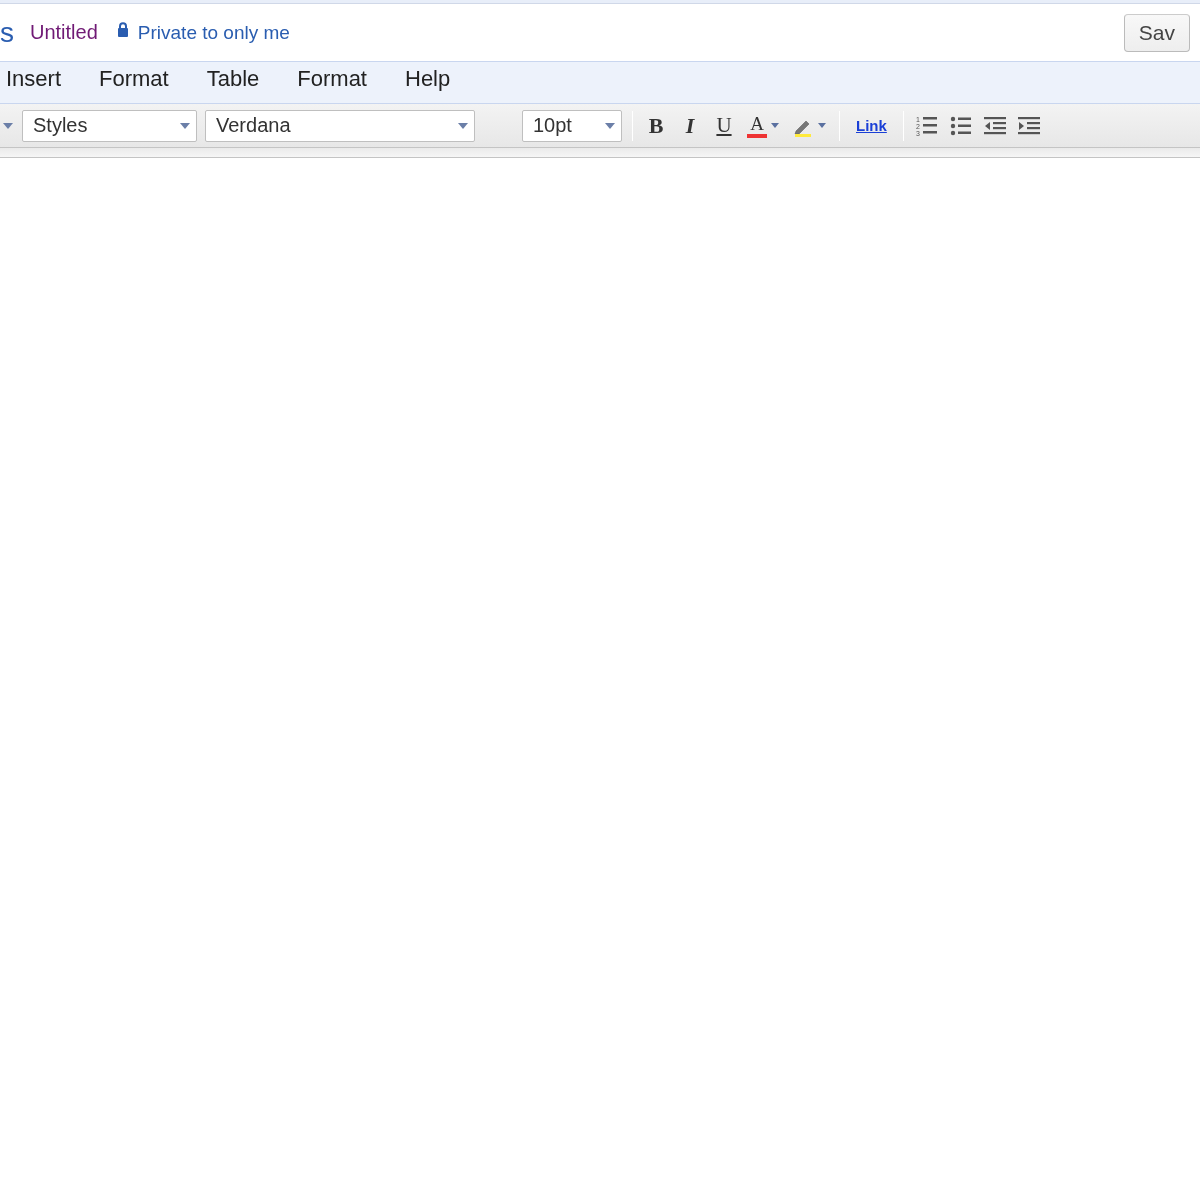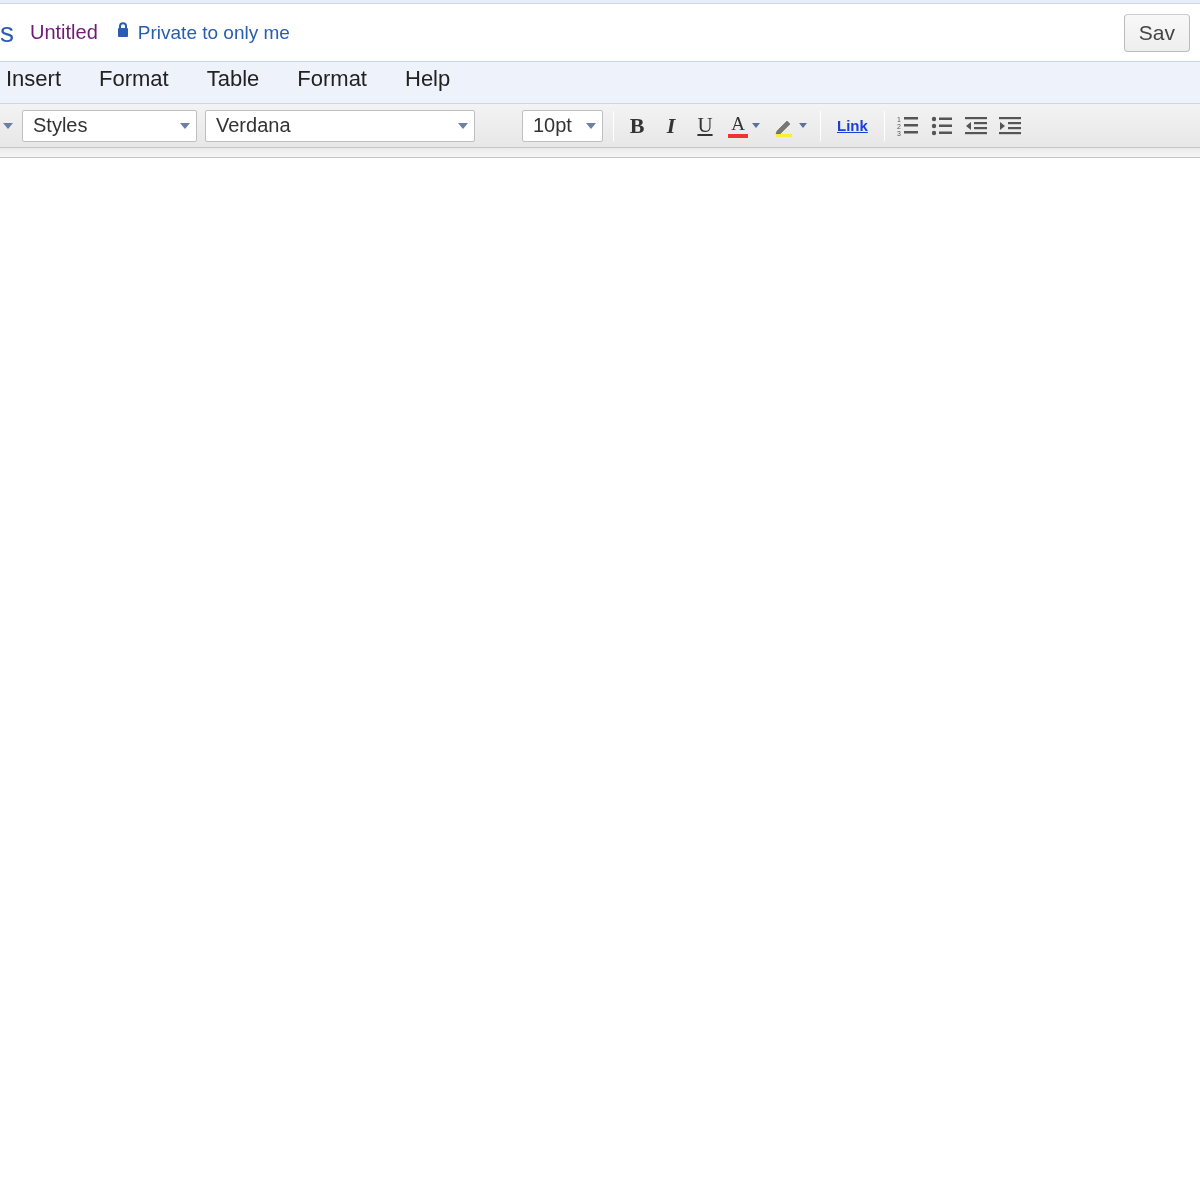--- a/index.html
+++ b/index.html
@@ -99,21 +99,21 @@
     height: 32px;
     padding: 0 6px 0 10px;
     margin: 0 4px;
     cursor: default;
     font-size: 20px;
     color: #333;
     gap: 8px;
   }
   .dropdown.styles { width: 175px; }
   .dropdown.font { width: 270px; }
-  .dropdown.size { width: 81px; margin-left: 43px; }
+  .dropdown.size { width: 100px; margin-left: 43px; }
   .dropdown .caret {
     margin-left: auto;
   }
   .caret {
     width: 0; height: 0;
     border-left: 5px solid transparent;
     border-right: 5px solid transparent;
     border-top: 6px solid #6b7fa8;
     display: inline-block;
   }

